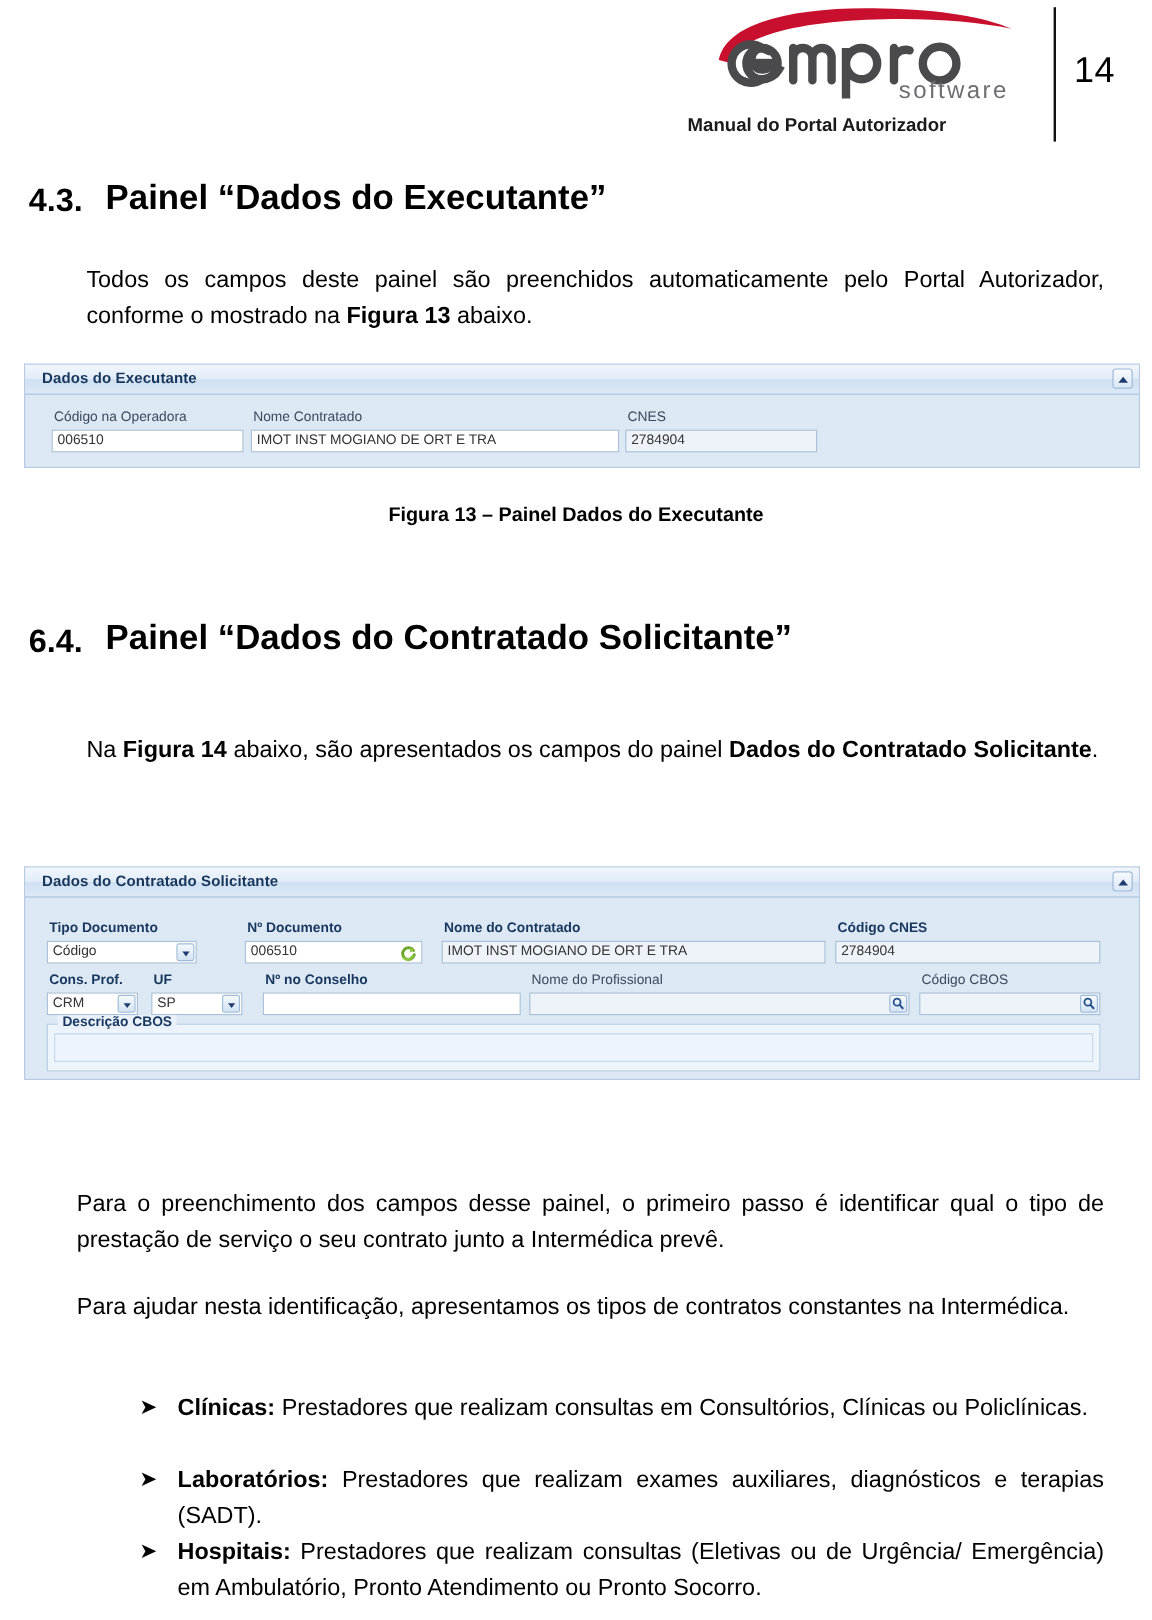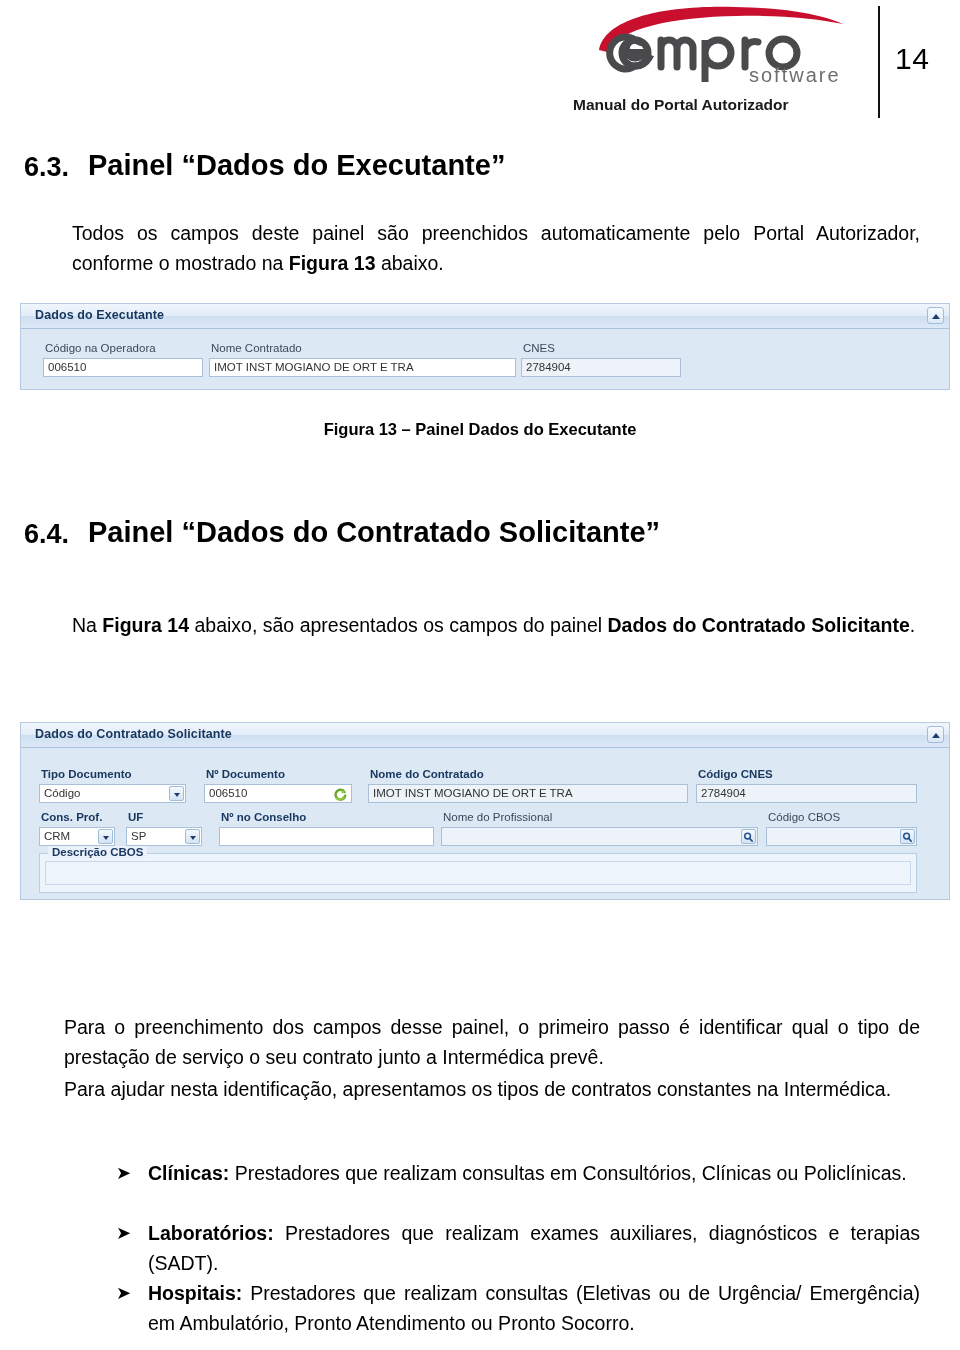--- a/index.html
+++ b/index.html
@@ -186,21 +186,21 @@
       </svg>
     </div>
 
     <div class="header-rule"></div>
 
     <div class="page-num">14</div>
 
     <div class="header-title">Manual do Portal Autorizador</div>
   </div>
 
-  <div class="sec-num" style="left:24px;top:152px;">6.3.</div>
+  <div class="sec-num" style="left:24px;top:152px;">4.3.</div>
   <div class="sec-title" style="left:88px;top:149px;">Painel “Dados do Executante”</div>
 
   <div class="para" style="left:72px;top:218px;width:848px;">Todos os campos deste painel são preenchidos automaticamente pelo Portal Autorizador, conforme o mostrado na <b>Figura 13</b> abaixo.</div>
 
   <div class="panel" style="left:20px;top:303px;width:930px;height:87px;">
     <div class="panel-head">
       <div class="panel-head-title">Dados do Executante</div>
       <div class="collapse-btn">
           <span class="tri"></span>
         </div>
@@ -242,21 +242,21 @@
     <div class="panel-head">
       <div class="panel-head-title">Dados do Contratado Solicitante</div>
       <div class="collapse-btn">
           <span class="tri"></span>
         </div>
     </div>
     <div class="panel-body">
 
       <div class="fld" style="left:18px;top:20px;">
         <div class="fld-label bold">Tipo Documento</div>
-        <div class="fld-box" style="width:147px;">
+        <div class="fld-box" style="width:125px;">
           <span class="fld-val">Código</span>
           <span class="combo-arrow">
               <span class="tri"></span>
             </span>
         </div>
       </div>
 
       <div class="fld" style="left:183px;top:20px;">
         <div class="fld-label bold">Nº Documento</div>
         <div class="fld-box" style="width:148px;">
@@ -340,21 +340,21 @@
         <div class="group-legend">Descrição CBOS</div>
         <div style="position:absolute;left:5px;top:7px;right:5px;height:24px;background:#eef4fb;border:1px solid #c6d8ea;box-sizing:border-box;">
           <span class="fld-val"></span>
         </div>
       </div>
 
     </div>
   </div>
 
 
-  <div class="para" style="left:64px;top:1012px;width:856px;">Para o preenchimento dos campos desse painel, o primeiro passo é identificar qual o tipo de prestação de serviço o seu contrato junto a Intermédica prevê.</div>
+  <div class="para" style="left:64px;top:988px;width:856px;">Para o preenchimento dos campos desse painel, o primeiro passo é identificar qual o tipo de prestação de serviço o seu contrato junto a Intermédica prevê.</div>
 
   <div class="para" style="left:64px;top:1074px;width:856px;">Para ajudar nesta identificação, apresentamos os tipos de contratos constantes na Intermédica.</div>
 
   <div class="bullet" style="left:148px;top:1158px;width:772px;">
     <span class="marker">➤</span>
     <b>Clínicas:</b><span> Prestadores que realizam consultas em Consultórios, Clínicas ou Policlínicas.</span>
   </div>
 
   <div class="bullet" style="left:148px;top:1218px;width:772px;">
     <span class="marker">➤</span>

